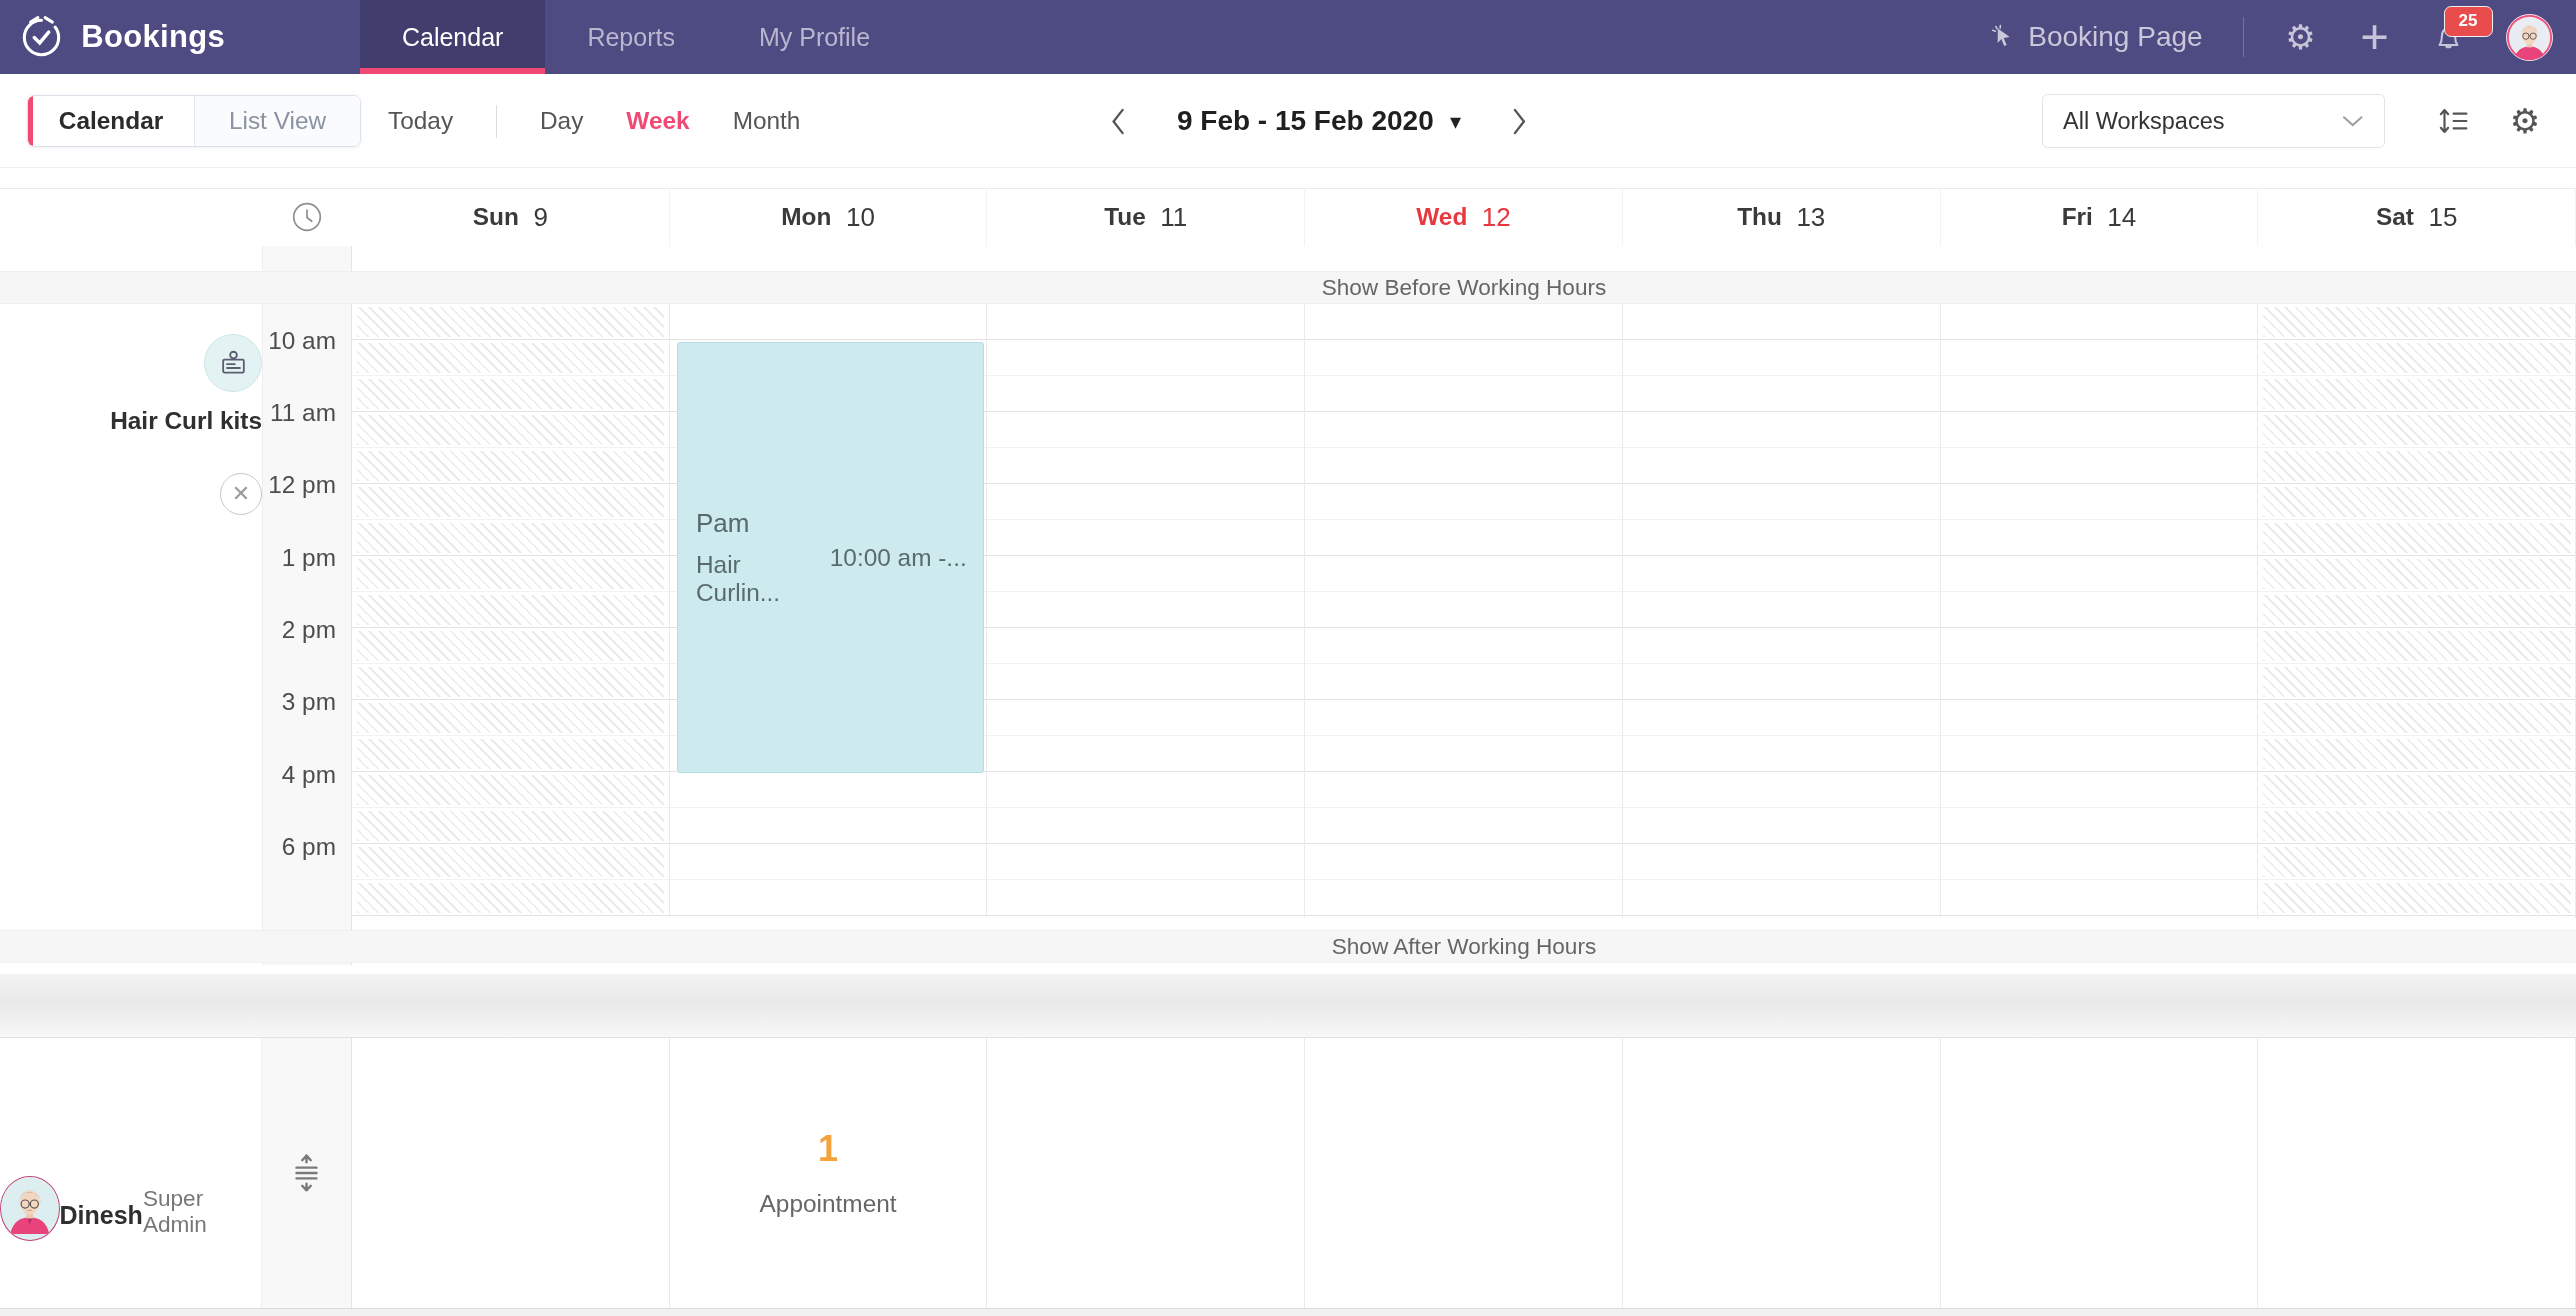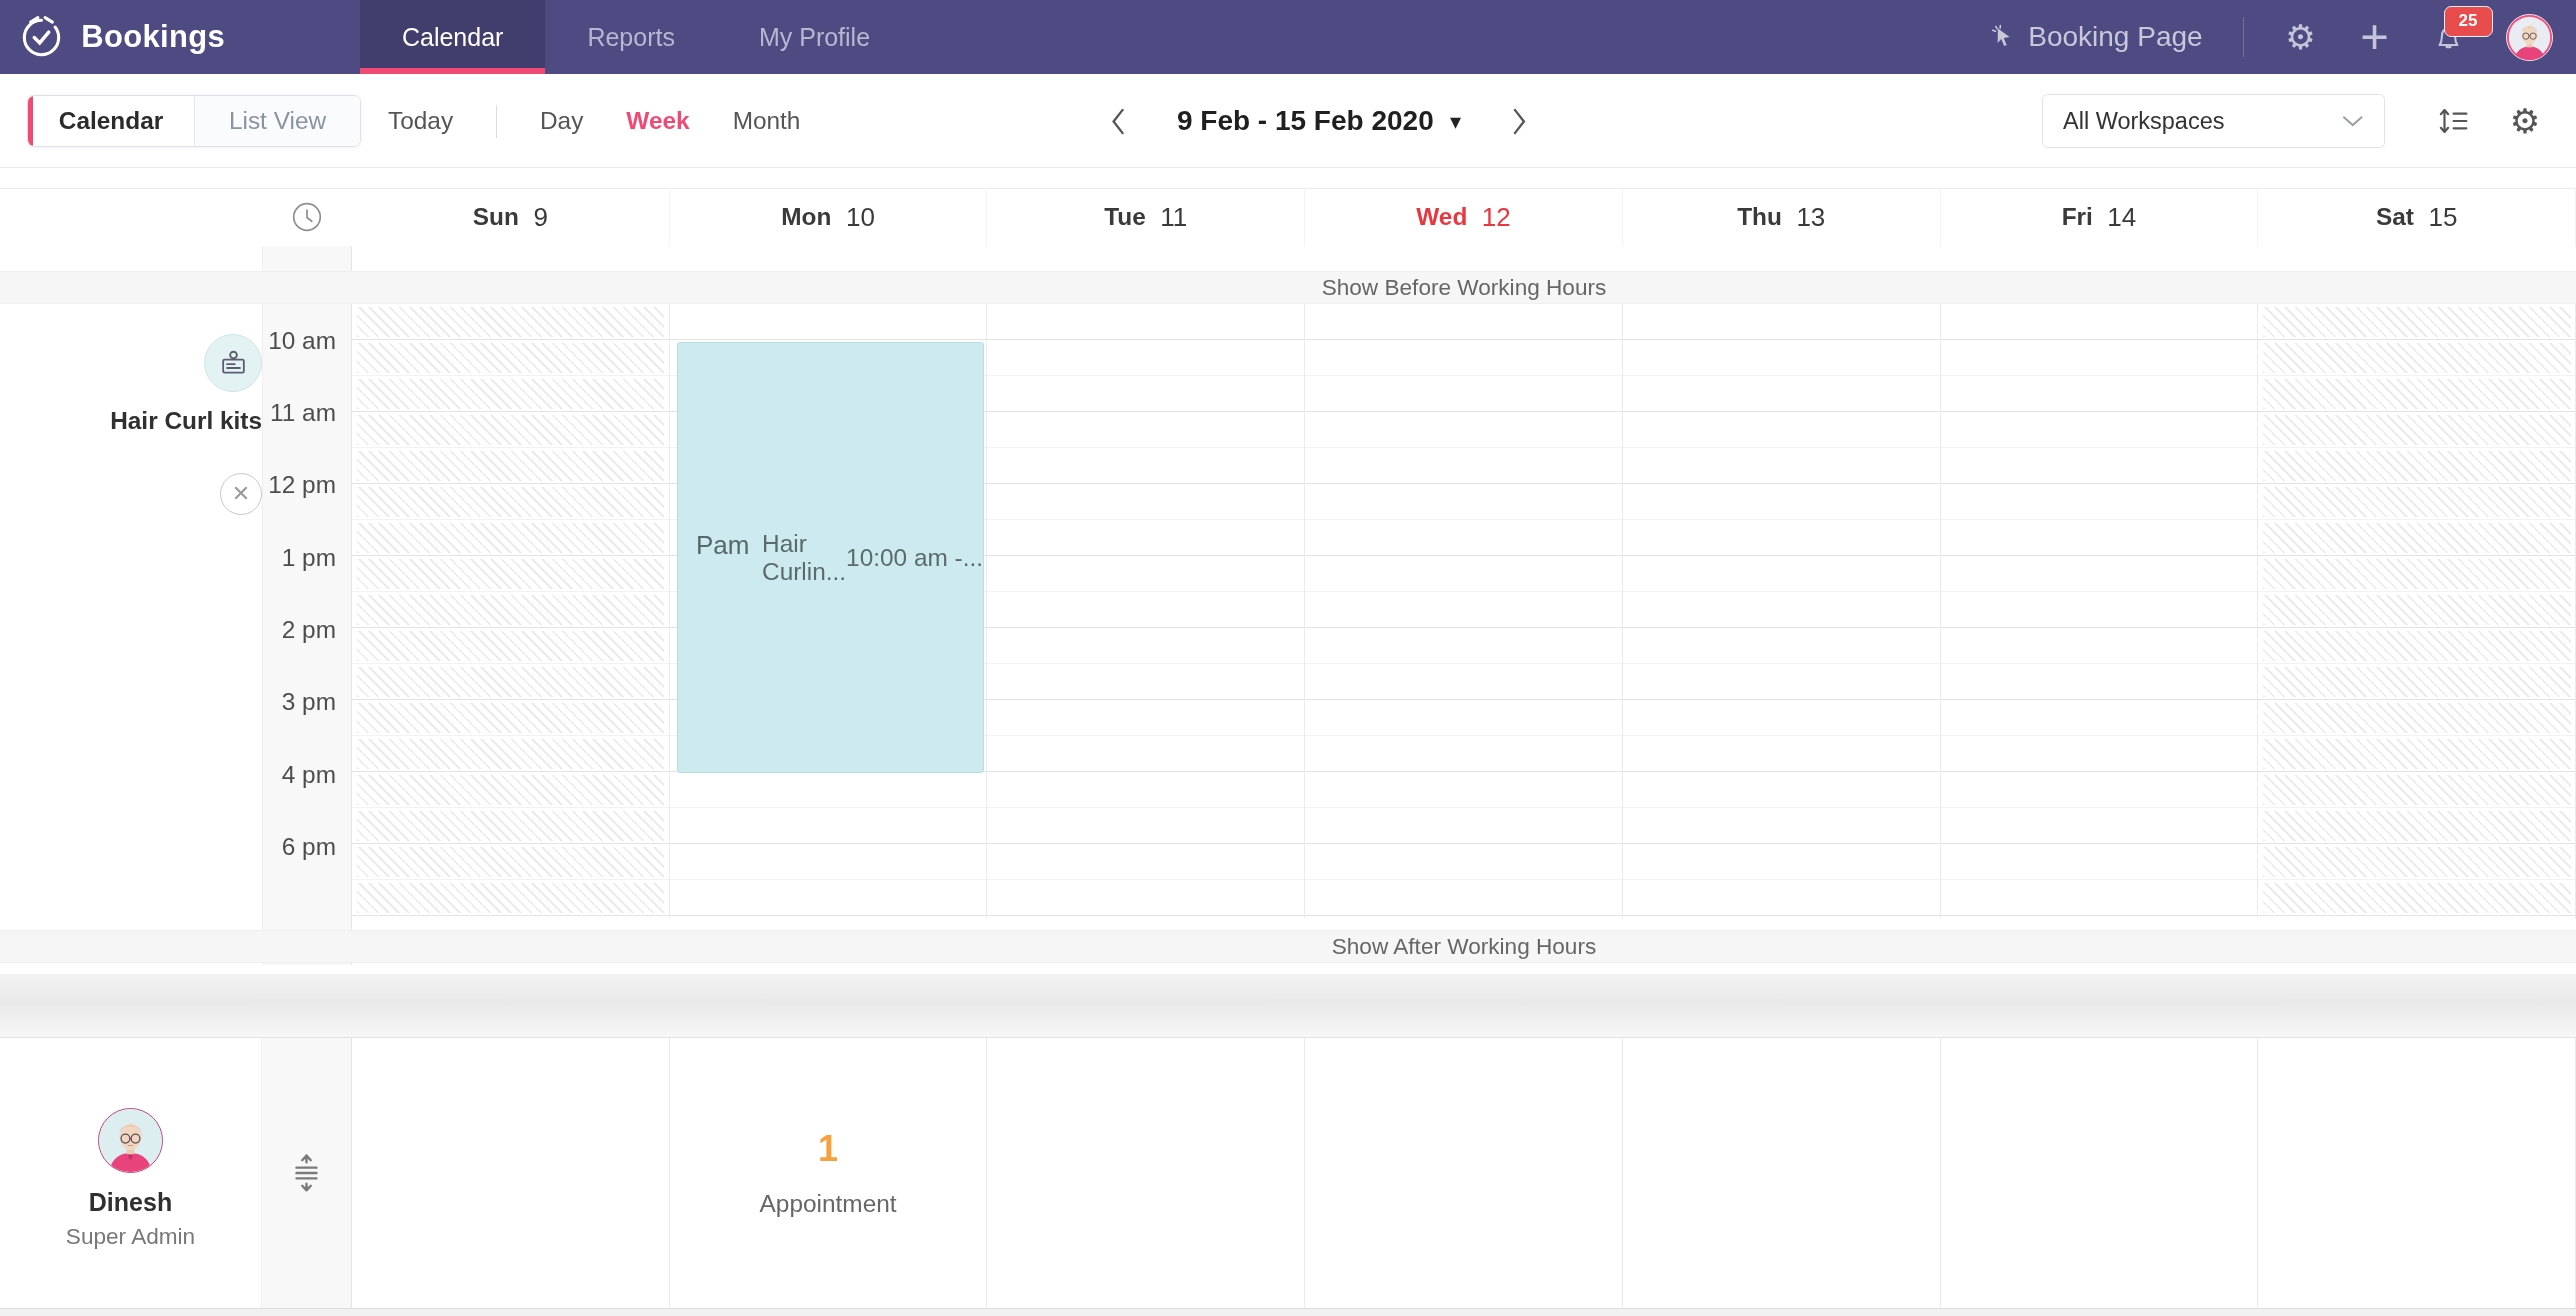--- a/index.html
+++ b/index.html
@@ -69,33 +69,33 @@
   .grid-col { flex:1; border-right:0.9px solid #ebebeb; display:flex; flex-direction:column; }
   .slot { height:36px; border-bottom:0.9px solid #f2f2f2; }
   .slot.hour-end { border-bottom-color:#e2e2e2; }
   .unavail .slot { padding:2.7px 4.5px 1.8px 4.5px; }
   .hatch { width:100%; height:100%; background:repeating-linear-gradient(45deg,#ebebeb 0px,#ebebeb 1.8px,#ffffff 1.8px,#ffffff 7.2px); }
 
   .time-label { position:absolute; left:0; width:336px; text-align:right; font-size:24.4px; color:#4d4d4d; z-index:10; }
 
   
   .event { position:absolute; left:677px; top:342px; width:307px; height:431px; background:#cdeaee; border:0.9px solid #b7dde4; border-radius:2.7px; z-index:12; display:flex; align-items:center; justify-content:space-between; padding:0 16.3px 0 18px; cursor:pointer; }
-  .event-left { display:flex; flex-direction:row; gap:12.6px; }
+  .event-left { display:flex; flex-direction:column; gap:12.6px; }
   .event-customer { font-size:26px; color:#55686b; }
   .event-service { font-size:24.4px; color:#5a6b6d; }
   .event-time { font-size:24.4px; color:#5a6b6d; white-space:nowrap; }
   .service-block { position:absolute; left:0; top:334px; width:262px; display:flex; flex-direction:column; align-items:flex-end; z-index:10; }
   .service-avatar { width:58px; height:58px; border-radius:50%; background:#e3f2f2; border:0.9px solid #cfe6e6; display:flex; align-items:center; justify-content:center; }
   .service-name { margin-top:14.5px; font-size:24.4px; font-weight:bold; color:#303030; }
   .service-close { margin-top:38px; width:42px; height:42px; border-radius:50%; border:1.8px solid #c9c9c9; color:#9a9a9a; font-size:22px; display:flex; align-items:center; justify-content:center; cursor:pointer; background:#fff; font-family:"DejaVu Sans",sans-serif; }
 
   
   .panel-sep { position:absolute; top:974px; left:0; right:0; height:63px; background:linear-gradient(180deg,#f3f3f3 0%,#e9e9e9 45%,#f7f7f7 100%); z-index:3; }
   .bottom-panel { position:absolute; top:1037px; left:0; right:0; height:271px; border-top:0.9px solid #e3e3e3; display:flex; z-index:4; background:#fff; }
-  .staff-cell { width:262px; flex:0 0 auto; display:flex; flex-direction:column; align-items:center; padding-top:70px; border-right:0.9px solid #efefef; }
+  .staff-cell { width:262px; flex:0 0 auto; display:flex; flex-direction:row; align-items:center; padding-top:70px; border-right:0.9px solid #efefef;justify-content:center; }
   .staff-avatar { width:65px; height:65px; border-radius:50%; overflow:hidden; border:1.8px solid #c2407a; background:#ddeef0; cursor:pointer; }
   .staff-name { margin-top:14.5px; font-size:25px; font-weight:bold; color:#2f2f2f; }
   .staff-role { margin-top:7.2px; font-size:22.6px; color:#777; }
   .resize-cell { width:90px; flex:0 0 auto; background:#f8f8f8; border-right:0.9px solid #e5e5e5; display:flex; align-items:center; justify-content:center; color:#7a7a7a; }
   .panel-col { flex:1; border-right:0.9px solid #ebebeb; display:flex; flex-direction:column; align-items:center; justify-content:center; gap:20px; }
   .appt-count { font-size:36px; font-weight:bold; color:#f5a13d; }
   .appt-label { font-size:24.4px; color:#666; }
   .bottom-strip { position:absolute; top:1308px; left:0; right:0; height:9px; background:#f1f1f1; border-top:0.9px solid #dcdcdc; z-index:20; }
 
   svg { display:block; }

